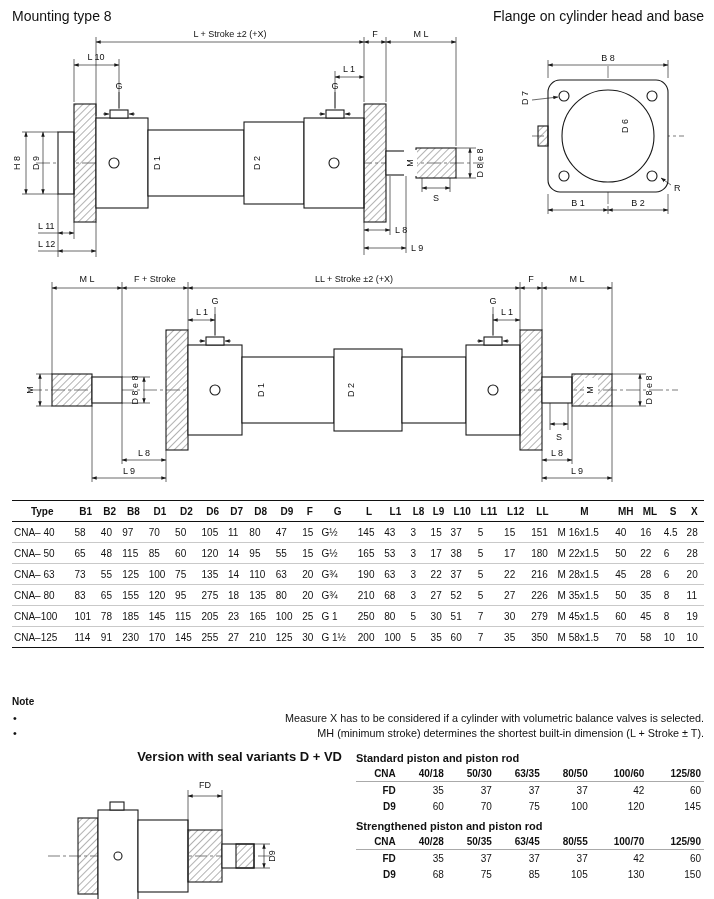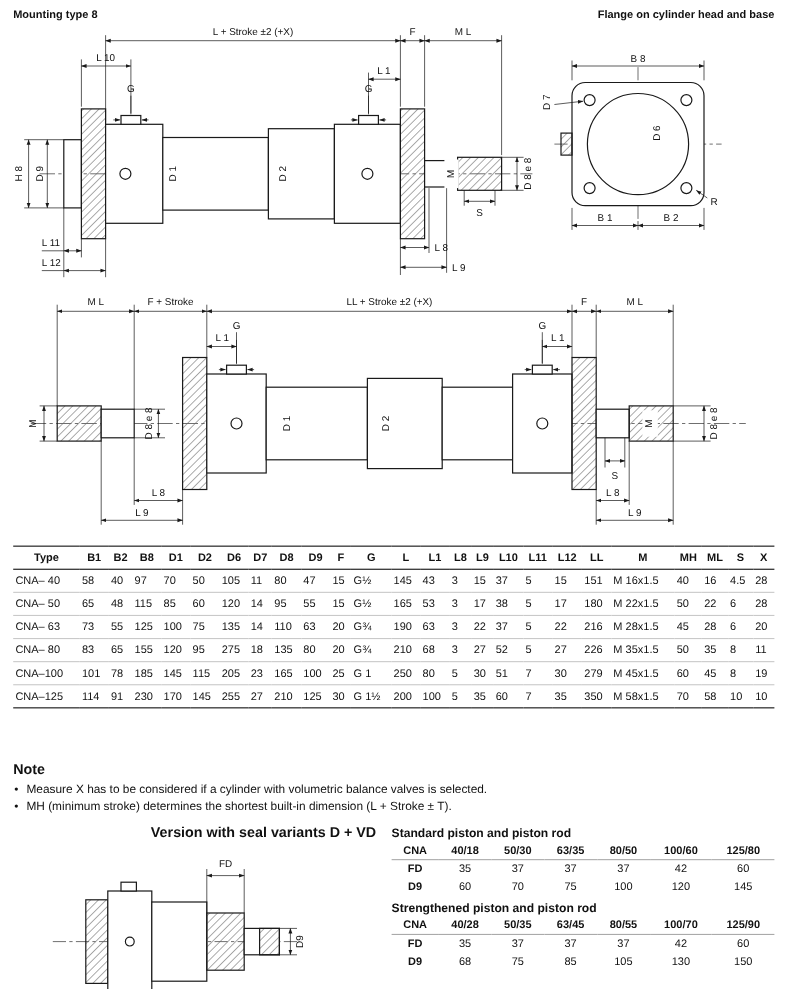--- a/index.html
+++ b/index.html
@@ -3,46 +3,46 @@
 <meta charset="utf-8">
 <style>
   * { margin:0; padding:0; box-sizing:border-box; }
   html,body { background:#fff; }
   .page {
     width:714px; height:899px; background:#fff; color:#111;
     font-family:"Liberation Sans", sans-serif;
     padding:8px 10px 4px 12px; overflow:hidden; position:relative;
   }
   .hdr { display:flex; justify-content:space-between; align-items:baseline; }
-  .hdr h1 { font-size:10px; font-weight:bold; }
-  .drawrow1 { display:flex; align-items:flex-start; margin-top:2px; }
+  .hdr h1 { font-size:14px; font-weight:normal; }
+  .drawrow1 { display:flex; justify-content:space-between; align-items:flex-start; margin-top:2px; }
   .flangewrap { margin-top:26px; margin-right:2px; }
   .draw2wrap { margin-top:2px; margin-left:4px; }
   svg text { font-family:"Liberation Sans", sans-serif; font-size:9px; fill:#111; }
   
   .dim-table { width:100%; border-collapse:collapse; margin-top:6px; table-layout:auto; }
   .dim-table td { font-size:10px; padding:4.5px 2px; text-align:left; white-space:nowrap; }
   .dim-table thead td { font-weight:bold; border-top:1.4px solid #111; border-bottom:1.4px solid #111;text-align:center; }
   .dim-table tbody td { border-bottom:0.8px solid #c9c9c9; }
   .dim-table tbody tr:last-child td { border-bottom:1.4px solid #111; }
   
   .note { margin-top:10px; }
-  .note h2 { font-size:13px; font-weight:bold; margin-bottom:5px;margin-top:48px; }
+  .note h2 { font-size:10px; font-weight:bold; margin-bottom:5px;margin-top:48px; }
   .note ul { list-style:none; }
-  .note li { font-size:10.8px; margin:3px 0; padding-left:12px; position:relative; }
+  .note li { font-size:10.8px; margin:3px 0; padding-left:12px; position:relative;text-align:right; }
   .note li::before { content:"•"; position:absolute; left:1px; top:0; }
   
   .bottom { display:flex; margin-top:10px; }
   .bottom-left { width:330px; }
   .bottom-left h2 { font-size:13px; font-weight:bold;text-align:right; }
   .sealsvgwrap { margin-left:28px; margin-top:4px; }
   .bottom-right { flex:1; padding-left:14px; }
   .seal-title { font-size:11px; font-weight:bold; margin:3px 0 1px; }
   .seal-table { width:100%; border-collapse:collapse; margin-bottom:6px; }
-  .seal-table td { font-size:10px; padding:2.5px 3px; text-align:center; white-space:nowrap;margin-left:44px; }
+  .seal-table td { font-size:10px; padding:2.5px 3px; text-align:right; white-space:nowrap;margin-left:44px; }
   .seal-table tr:first-child td { font-weight:bold; border-bottom:0.8px solid #aaa; }
   .seal-table td:first-child { font-weight:bold; }
 </style>
 </head>
 <body>
 
 <div class="page">
 
   <div class="hdr">
     <h1>Mounting type 8</h1>

